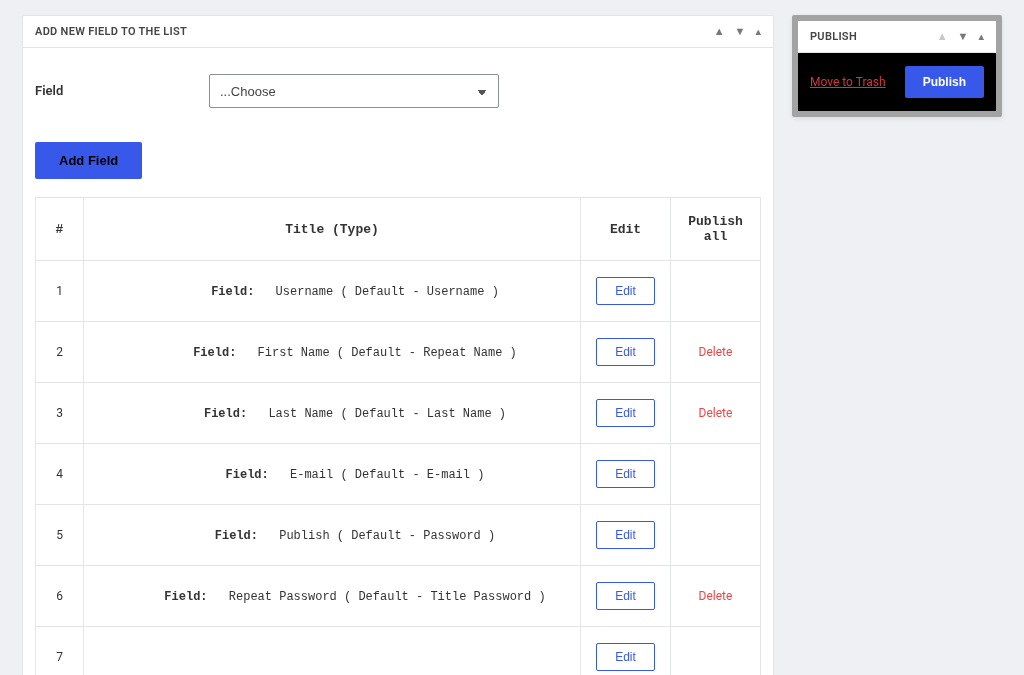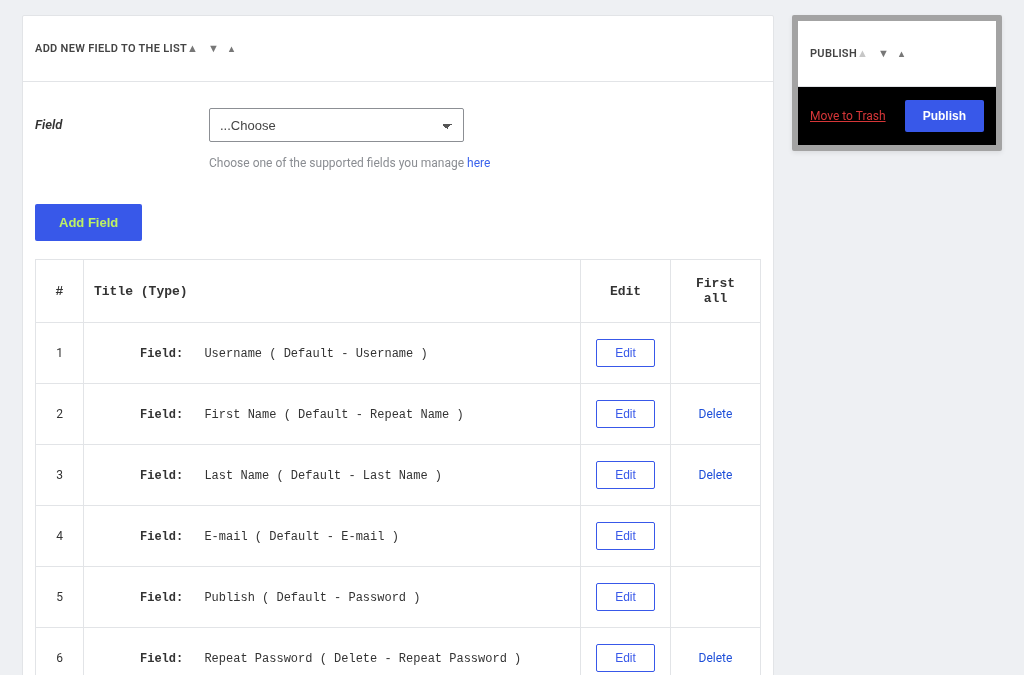--- a/index.html
+++ b/index.html
@@ -26,21 +26,22 @@
       width: 210px;
       background: #fff;
       border: 6px solid #a3a3a3;
       border-radius: 2px;
       align-self: flex-start;
       box-shadow: 0 2px 5px rgba(0,0,0,0.08);
     }
     .panel-header {
       display: flex;
       align-items: center;
-      padding: 26px 12px;
+      justify-content: space-between;
+      padding: 9px 12px;
       border-bottom: 1px solid #e2e4e7;
     }
     .panel-title {
       font-size: 11px;
       font-weight: 600;
       letter-spacing: 0.3px;
       color: #444;
     }
     .panel-icons {
       display: flex;
@@ -59,25 +60,24 @@
       display: flex;
       align-items: flex-start;
       gap: 14px;
     }
     .field-label {
       width: 160px;
       font-size: 13px;
       font-weight: 600;
       color: #333;
       padding-top: 9px;
-      font-style: italic;
     }
     .field-control { flex: 1; }
     select.choose {
-      width: 255px;
+      width: 290px;
       max-width: 100%;
       height: 34px;
       border: 1px solid #8c8f94;
       border-radius: 2px;
       background: #fff;
       padding: 0 26px 0 10px;
       font-size: 13px;
       color: #444;
       appearance: none;
       background-image: linear-gradient(45deg, transparent 50%, #555 50%), linear-gradient(135deg, #555 50%, transparent 50%);
@@ -87,21 +87,21 @@
     }
     .field-help {
       margin-top: 14px;
       font-size: 12px;
       color: #8a8d92;
     }
     .field-help a { color: #3b63ec; text-decoration: none; }
     .btn-primary {
       display: inline-block;
       background: #3858e9;
-      color: #bef264;
+      color: #000000;
       border: none;
       padding: 11px 24px;
       font-size: 13px;
       font-weight: 600;
       border-radius: 2px;
       cursor: pointer;
       margin-top: 34px;
     }
     .btn-outline {
       background: #fff;
@@ -115,21 +115,21 @@
     table.fields {
       width: 100%;
       border-collapse: collapse;
       margin-top: 18px;
       border: 1px solid #e2e4e7;
       font-size: 12px;
     }
     table.fields th, table.fields td {
       border: 1px solid #e2e4e7;
       padding: 16px 10px;
-      text-align: left;
+      text-align: center;
       vertical-align: middle;
     }
     table.fields th {
       font-family: "Courier New", monospace;
       font-weight: 700;
       font-size: 13px;
       color: #333;
     }
     table.fields th.col-num, table.fields td.col-num { width: 48px; text-align: center; }
     table.fields th.col-edit, table.fields td.col-edit { width: 90px; text-align: center; }
@@ -140,21 +140,21 @@
       font-weight: 700;
       font-size: 12px;
       margin-left: 46px;
     }
     td .fld-value {
       font-family: "Courier New", monospace;
       font-size: 12px;
       color: #333;
       margin-left: 14px;
     }
-    .link-delete { color: #1d4ed8; text-decoration: none; font-size: 12px; }
+    .link-delete { color: #ef4444; text-decoration: none; font-size: 12px; }
     .side-body {
       padding: 13px 12px;
       display: flex;
       align-items: center;
       justify-content: space-between;
       background: #000000;
     }
     .link-trash { color: #d63638; text-decoration: underline; font-size: 12px; }
     .btn-publish {
       background: #3858e9;
@@ -180,34 +180,31 @@
         <span>▴</span>
       </div>
     </div>
     <div class="panel-body">
       <div class="field-row">
         <div class="field-label">Field</div>
         <div class="field-control">
           <select class="choose">
             <option>...Choose</option>
           </select>
-          <div class="field-help">
-            <span>Choose one of the supported fields you manage </span><a href="#">here</a>
-          </div>
         </div>
       </div>
       <button class="btn-primary">Add Field</button>
 
       <table class="fields">
         <thead>
           <tr>
             <th class="col-num">#</th>
             <th>Title (Type)</th>
             <th class="col-edit">Edit</th>
-            <th class="col-del">First all</th>
+            <th class="col-del">Publish all</th>
           </tr>
         </thead>
         <tbody id="rows">
             <tr>
               <td class="col-num">1</td>
               <td><span class="fld-label">Field:</span><span class="fld-value"> Username ( Default - Username )</span></td>
               <td class="col-edit"><button class="btn-outline">Edit</button></td>
               <td class="col-del"></td>
             </tr>
             <tr>
@@ -229,21 +226,21 @@
               <td class="col-del"></td>
             </tr>
             <tr>
               <td class="col-num">5</td>
               <td><span class="fld-label">Field:</span><span class="fld-value"> Publish ( Default - Password )</span></td>
               <td class="col-edit"><button class="btn-outline">Edit</button></td>
               <td class="col-del"></td>
             </tr>
             <tr>
               <td class="col-num">6</td>
-              <td><span class="fld-label">Field:</span><span class="fld-value"> Repeat Password ( Delete - Repeat Password )</span></td>
+              <td><span class="fld-label">Field:</span><span class="fld-value"> Repeat Password ( Default - Title Password )</span></td>
               <td class="col-edit"><button class="btn-outline">Edit</button></td>
               <td class="col-del"><a href="#" class="link-delete">Delete</a></td>
             </tr>
             <tr>
               <td class="col-num">7</td>
               <td></td>
               <td class="col-edit"><button class="btn-outline">Edit</button></td>
               <td class="col-del"></td>
             </tr>
           </tbody>

